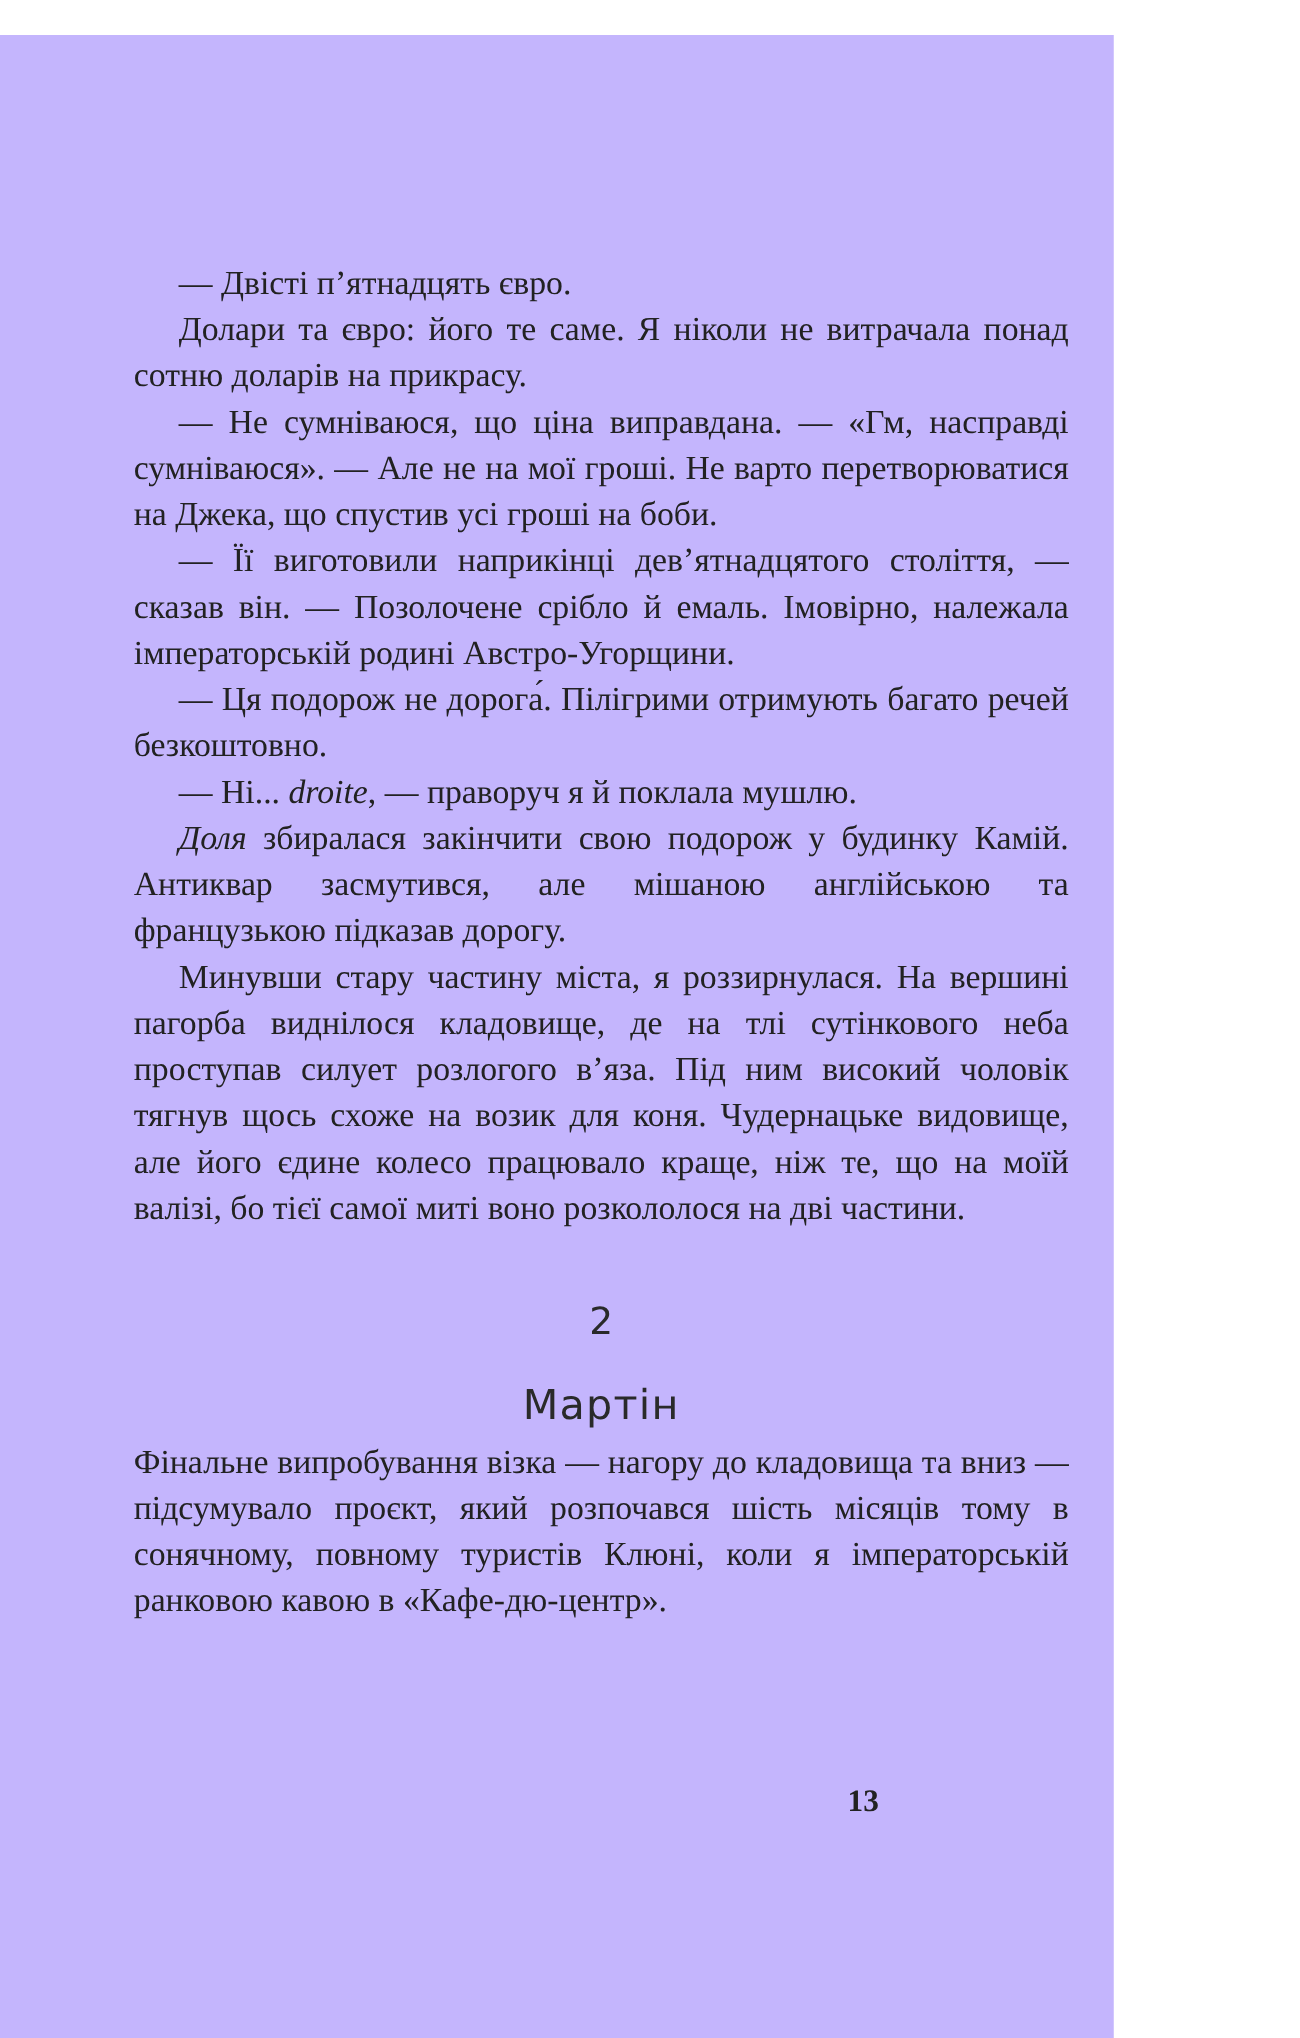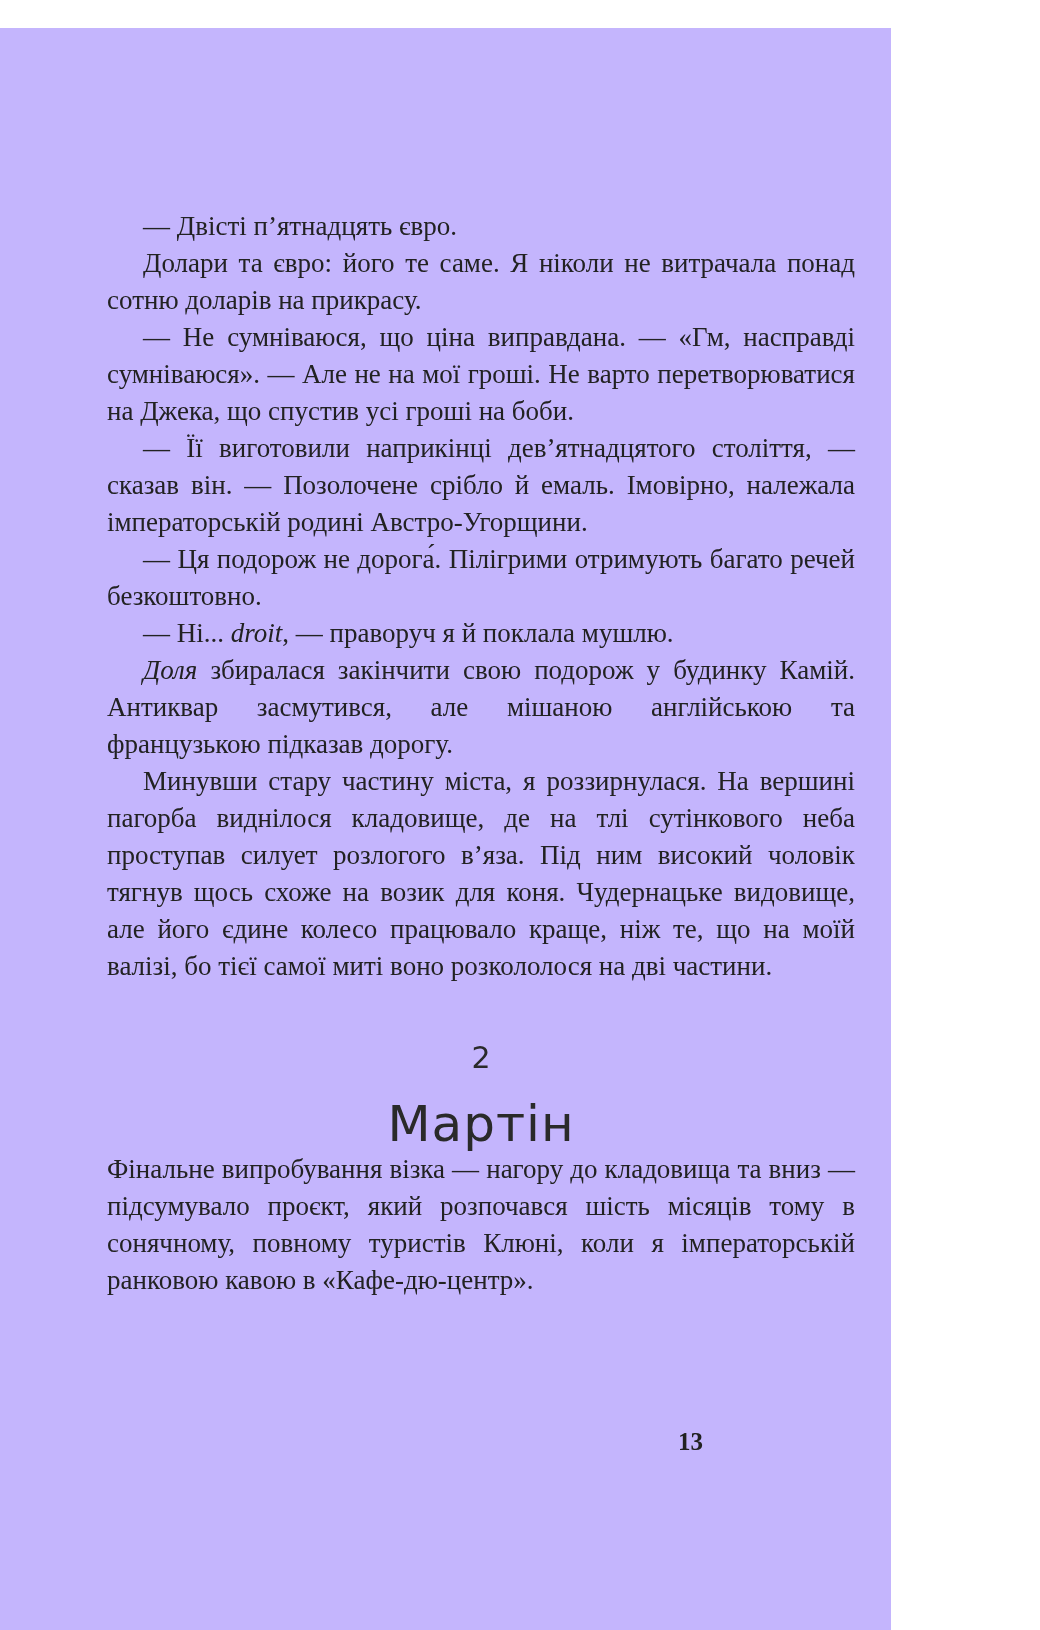--- a/index.html
+++ b/index.html
@@ -40,21 +40,21 @@
     }
     .chapter-number {
       font-family: "DejaVu Sans", sans-serif;
       font-size: 30px;
       line-height: 34px;
       color: #2a2a2a;
       text-align: center;
     }
     .chapter-title {
       font-family: "DejaVu Sans", sans-serif;
-      font-size: 50px;
+      font-size: 33px;
       line-height: 54px;
       letter-spacing: 1px;
       color: #2a2a2a;
       text-align: center;
       margin-top: 22px;
     }
     .chapter-opening {
       margin-top: 46px;
     }
     .text-block p.no-indent {
@@ -79,21 +79,21 @@
     <p><span>— Двісті п’ятнадцять євро.</span></p>
 
     <p><span>Долари та євро: його те саме. Я ніколи не витрачала понад сотню доларів на прикрасу.</span></p>
 
     <p><span>— Не сумніваюся, що ціна виправдана. — «Гм, насправді сумніваюся». — Але не на мої гроші. Не варто перетворюватися на Джека, що спустив усі гроші на боби.</span></p>
 
     <p><span>— Її виготовили наприкінці дев’ятнадцятого століття, — сказав він. — Позолочене срібло й емаль. Імовірно, належала імператорській родині Австро-Угорщини.</span></p>
 
     <p><span>— Ця подорож не дорога́. Пілігрими отримують багато речей безкоштовно.</span></p>
 
-    <p><span>— Ні... </span><span class="i">droit</span><span>, — праворуч я й поклала мушлю.</span></p>
+    <p><span>— Ні... </span><span class="i">droite</span><span>, — праворуч я й поклала мушлю.</span></p>
 
     <p><span class="i">Доля</span><span> збиралася закінчити свою подорож у будинку Камій. Антиквар засмутився, але мішаною англійською та французькою підказав дорогу.</span></p>
 
 
     <p><span>Минувши стару частину міста, я роззирнулася. На вершині пагорба виднілося кладовище, де на тлі сутінкового неба проступав силует розлогого в’яза. Під ним високий чоловік тягнув щось схоже на возик для коня. Чудернацьке видовище, але його єдине колесо працювало краще, ніж те, що на моїй валізі, бо тієї самої миті воно розкололося на дві частини.</span></p>
 
     <div class="chapter-head">
       <div class="chapter-number">2</div>
       <div class="chapter-title">Мартін</div>
     </div>

